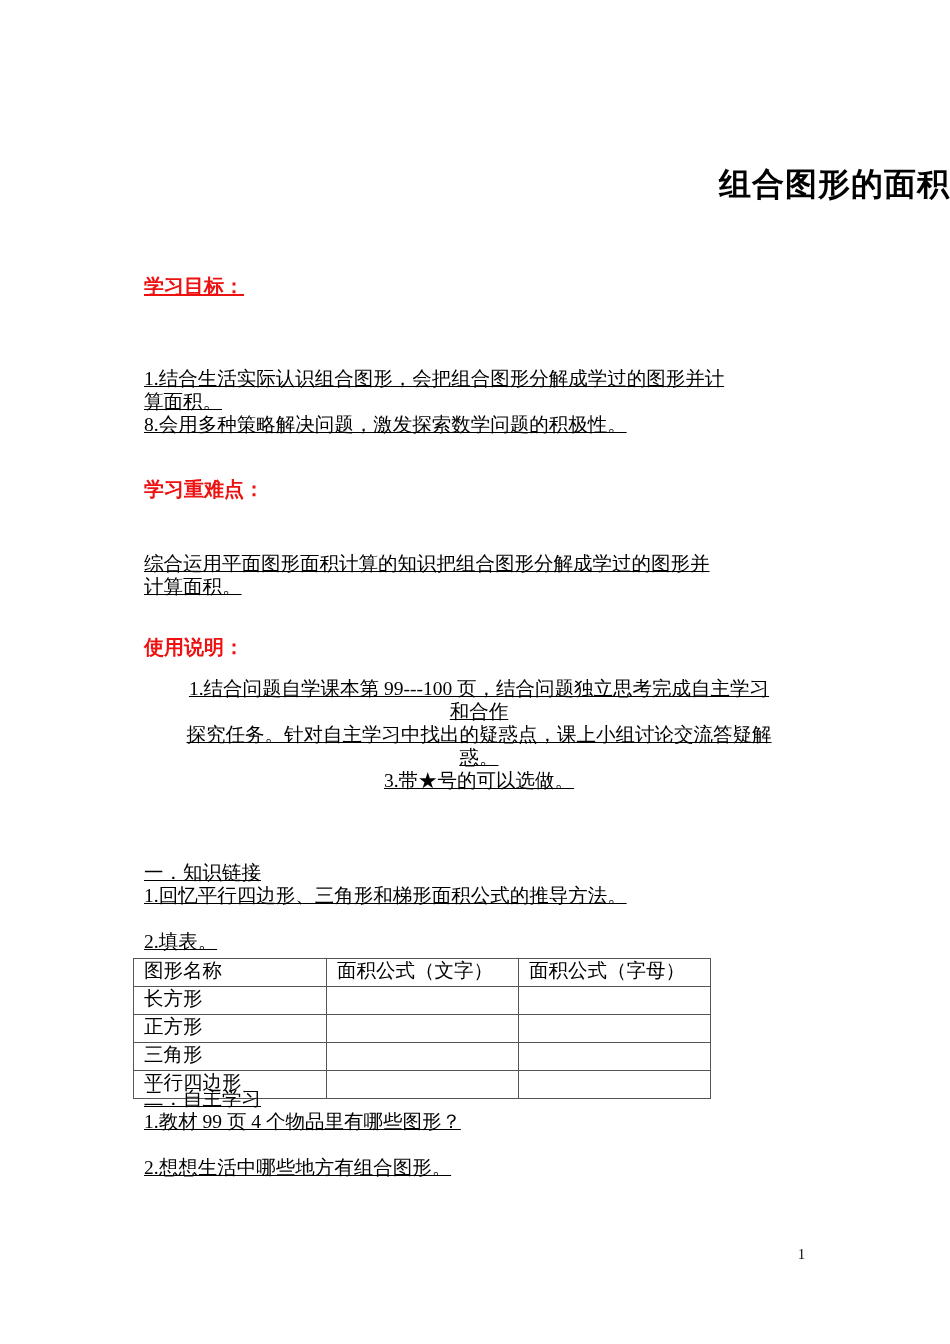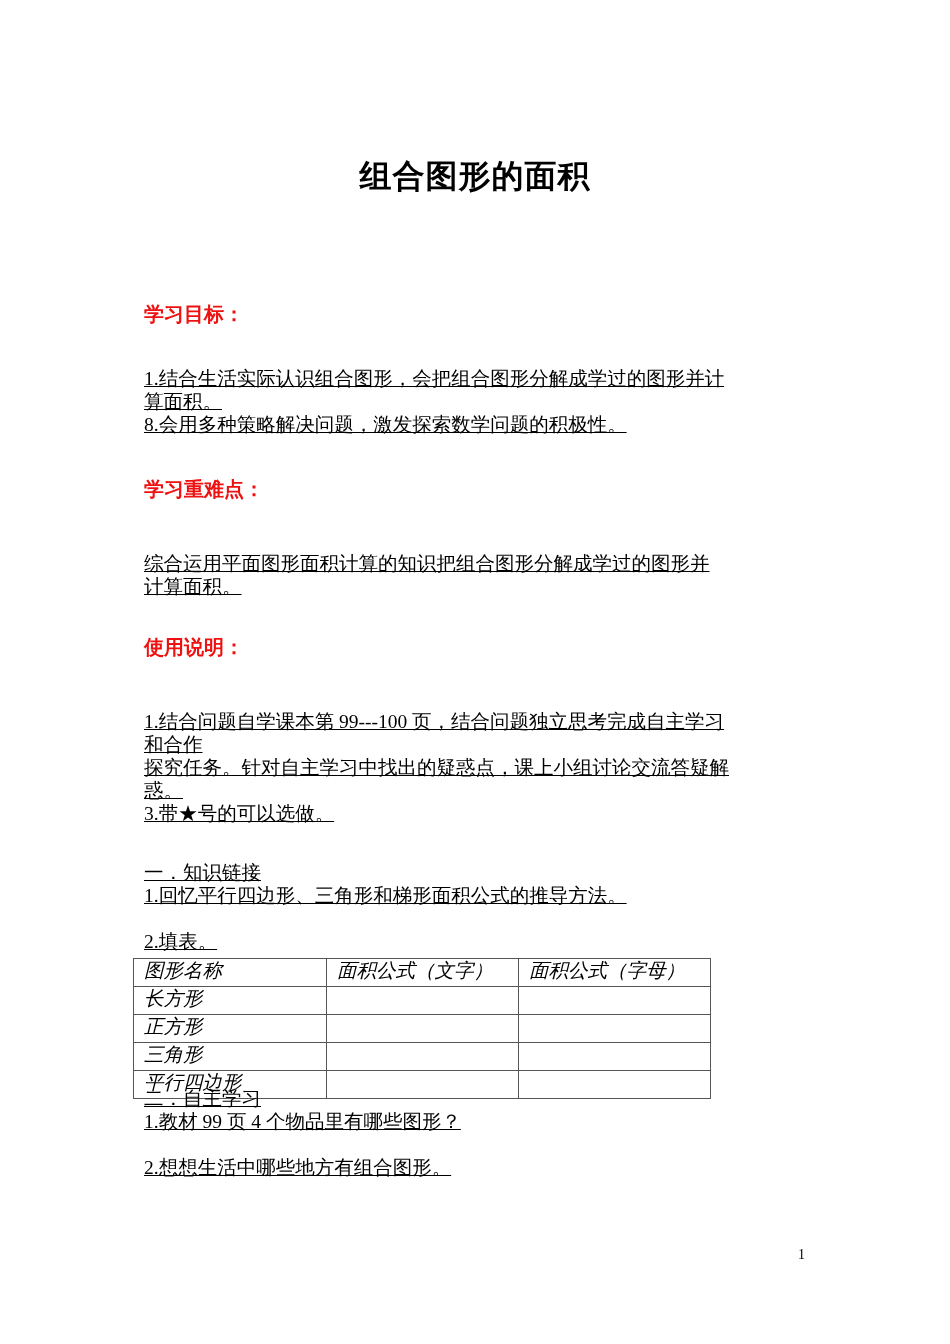--- a/index.html
+++ b/index.html
@@ -1,56 +1,56 @@
 <!DOCTYPE html>
 <html><head>
   <meta charset="utf-8">
   <style>
     html, body { margin: 0; padding: 0; background: #ffffff; }
     body { width: 950px; height: 1344px; position: relative; overflow: hidden;
            font-family: "Liberation Serif", "DejaVu Serif", serif; color: #000; }
     .page { position: absolute; left: 0; top: 0; width: 950px; height: 1344px; }
-    .title { position: absolute; left: 0; width: 950px; top: 152px; text-align: center;
+    .title { position: absolute; left: 0; width: 950px; top: 160px; text-align: right;
              font-family: "DejaVu Sans", "Liberation Sans", sans-serif; font-weight: bold;
              font-size: 32px; line-height: 48px; letter-spacing: 1px; }
     .heading { position: absolute; left: 144px; font-family: "DejaVu Sans", "Liberation Sans", sans-serif;
                font-weight: bold; font-size: 20px; line-height: 28px; color: #ee1111; }
     .para { position: absolute; left: 144px; width: 670px; font-size: 19.5px; line-height: 23px; text-decoration: underline; }
     .para div { white-space: nowrap; }
     table.fill { position: absolute; left: 133px; top: 958px; border-collapse: collapse;
                  font-size: 19.5px; }
     table.fill td { border: 1.5px solid #555; height: 24px; padding: 0 0 3px 10px; line-height: 24px;
-                    white-space: nowrap; vertical-align: middle; font-style: italic; }
+                    white-space: nowrap; vertical-align: middle; }
     table.fill td.c1 { width: 182px; }
     table.fill td.c2 { width: 181px; }
     table.fill td.c3 { width: 181px; }
     .pagenum { position: absolute; left: 798px; top: 1246px; font-size: 14px; line-height: 18px; }
   </style>
 </head>
 <body>
 
 <div class="page">
 
   <div class="title">组合图形的面积</div>
 
-  <div class="heading" style="top:300px;">学习目标：</div>
+  <div class="heading" style="top:272px;text-decoration:underline;">学习目标：</div>
   <div class="para" style="top:367px;">
     <div>1.结合生活实际认识组合图形，会把组合图形分解成学过的图形并计</div>
     <div>算面积。</div>
     <div>8.会用多种策略解决问题，激发探索数学问题的积极性。</div>
   </div>
 
   <div class="heading" style="top:475px;">学习重难点：</div>
   <div class="para" style="top:552px;">
     <div>综合运用平面图形面积计算的知识把组合图形分解成学过的图形并</div>
     <div>计算面积。</div>
   </div>
 
   <div class="heading" style="top:633px;">使用说明：</div>
-  <div class="para" style="top:710px;">
+  <div class="para" style="top:677px;text-align:center;">
     <div>1.结合问题自学课本第 99---100 页，结合问题独立思考完成自主学习</div>
     <div>和合作</div>
     <div>探究任务。针对自主学习中找出的疑惑点，课上小组讨论交流答疑解</div>
     <div>惑。</div>
     <div>3.带★号的可以选做。</div>
   </div>
 
   <div class="para" style="top:861px;">
     <div>一．知识链接</div>
     <div>1.回忆平行四边形、三角形和梯形面积公式的推导方法。</div>

